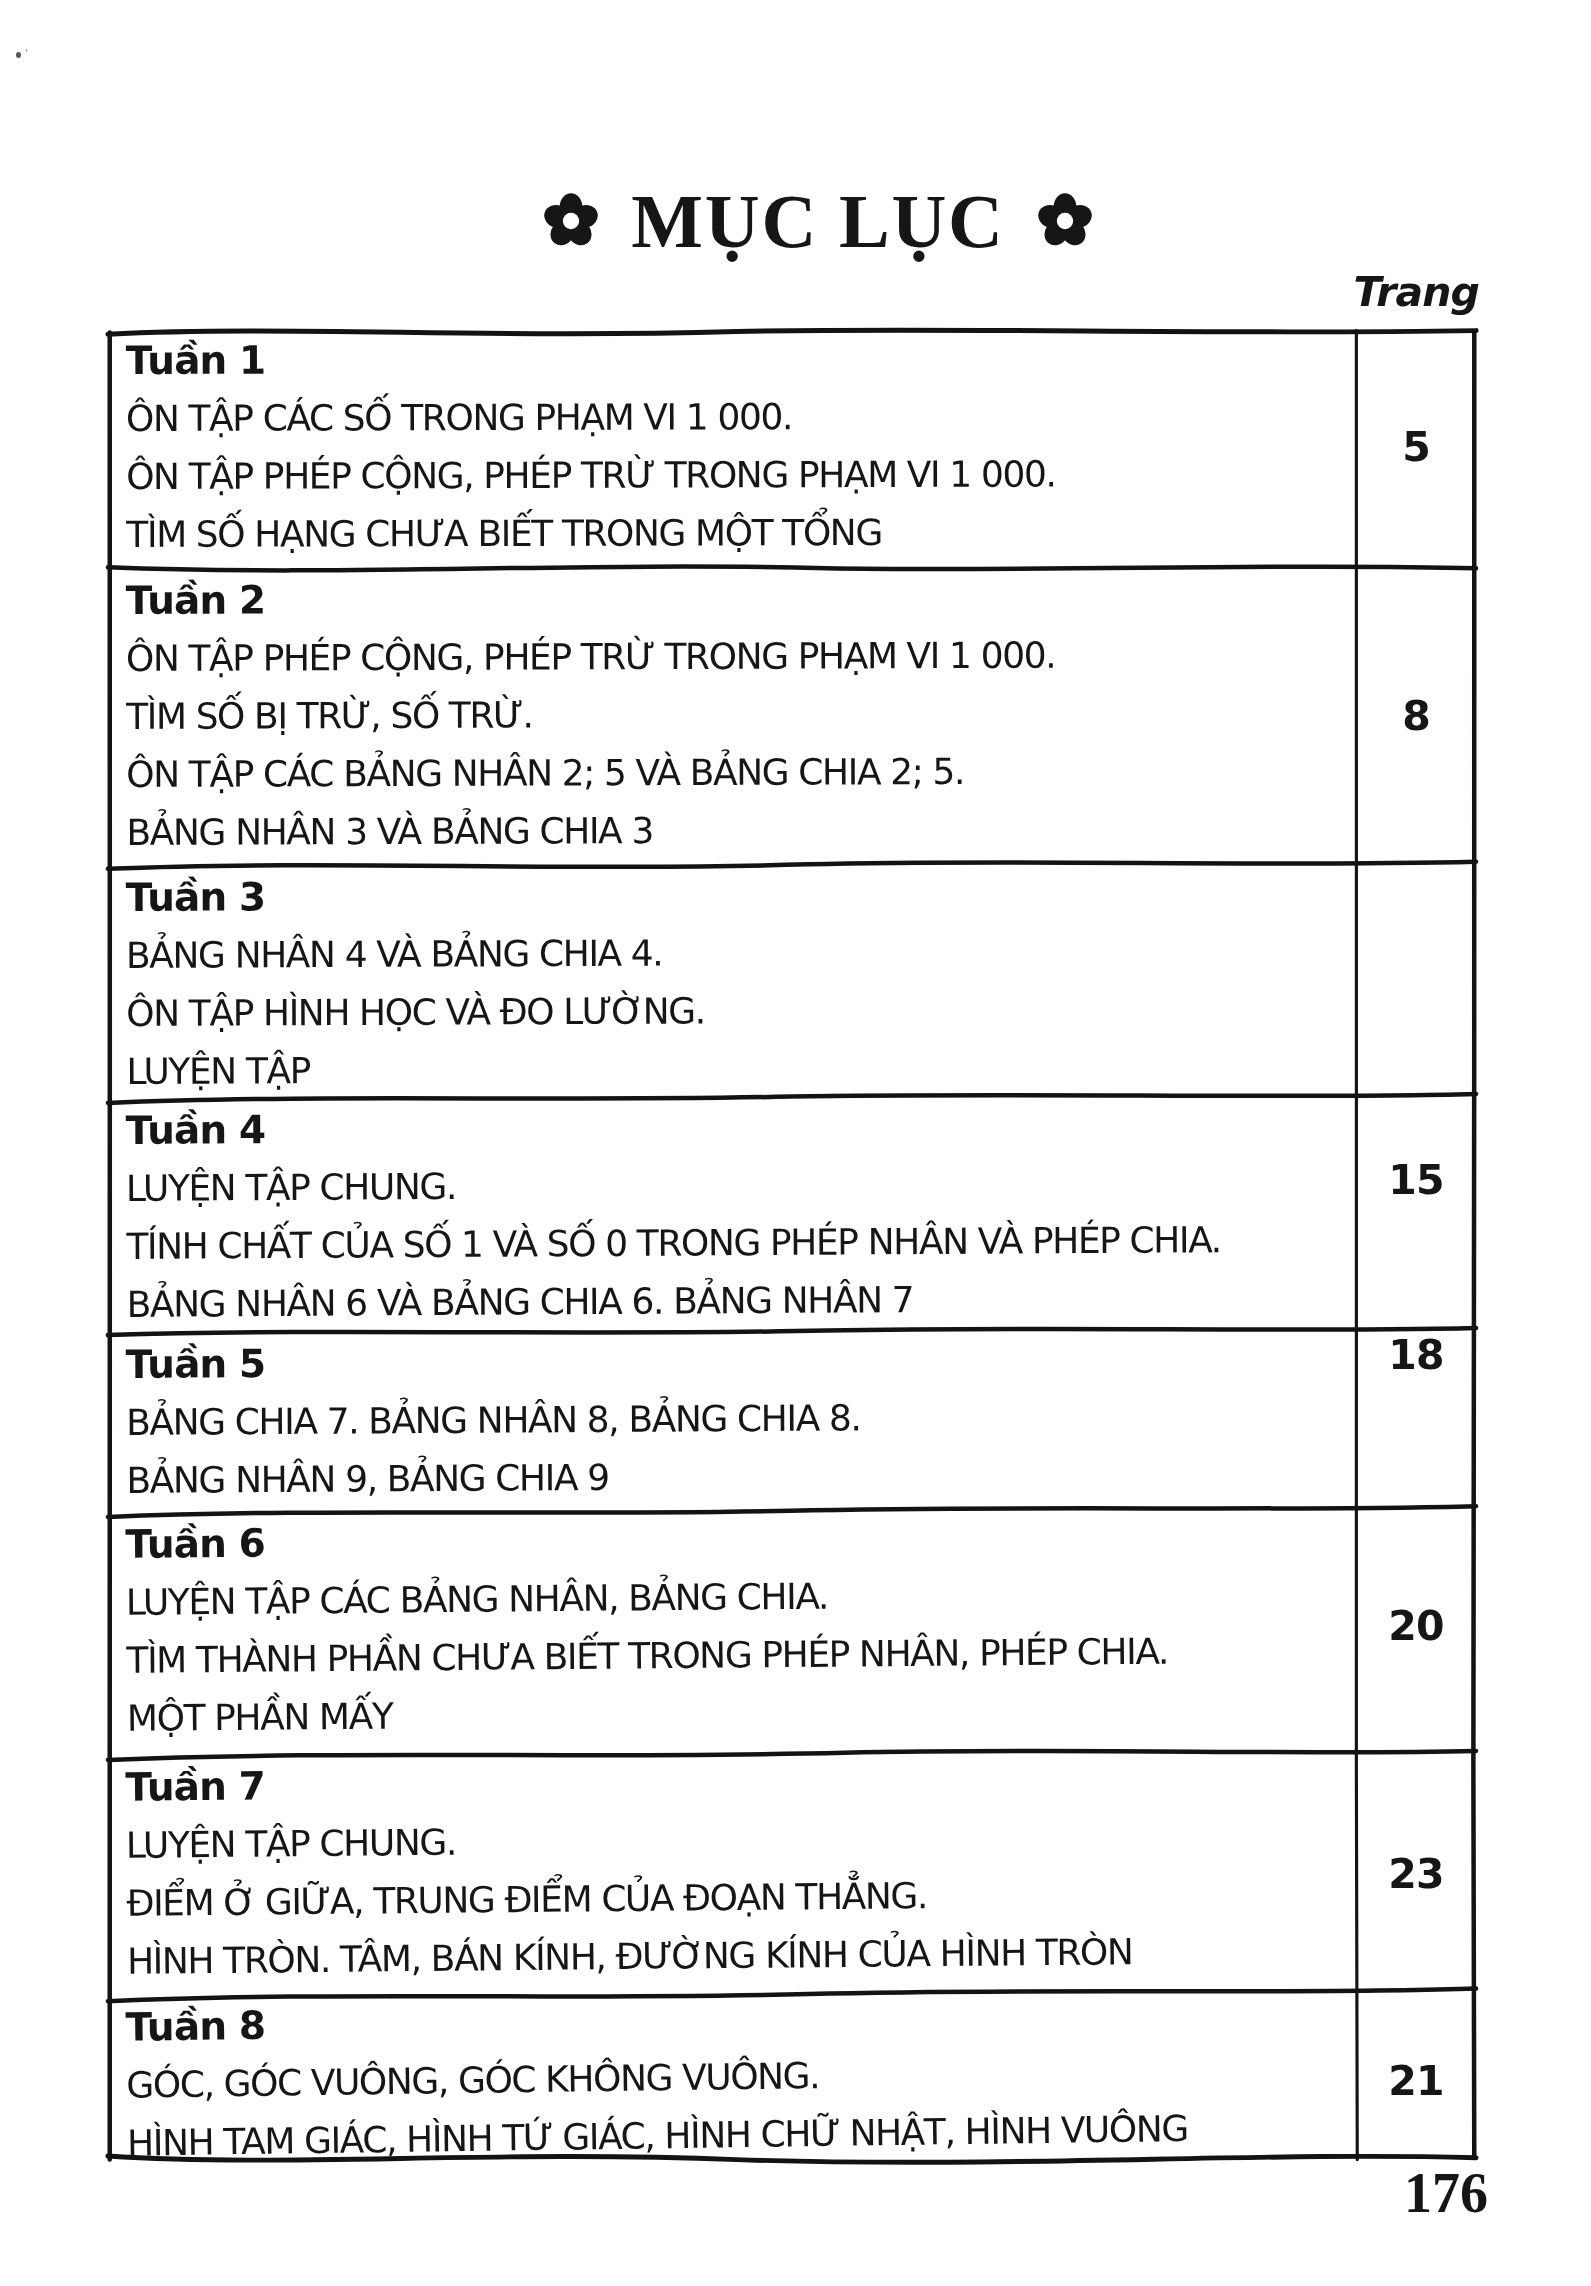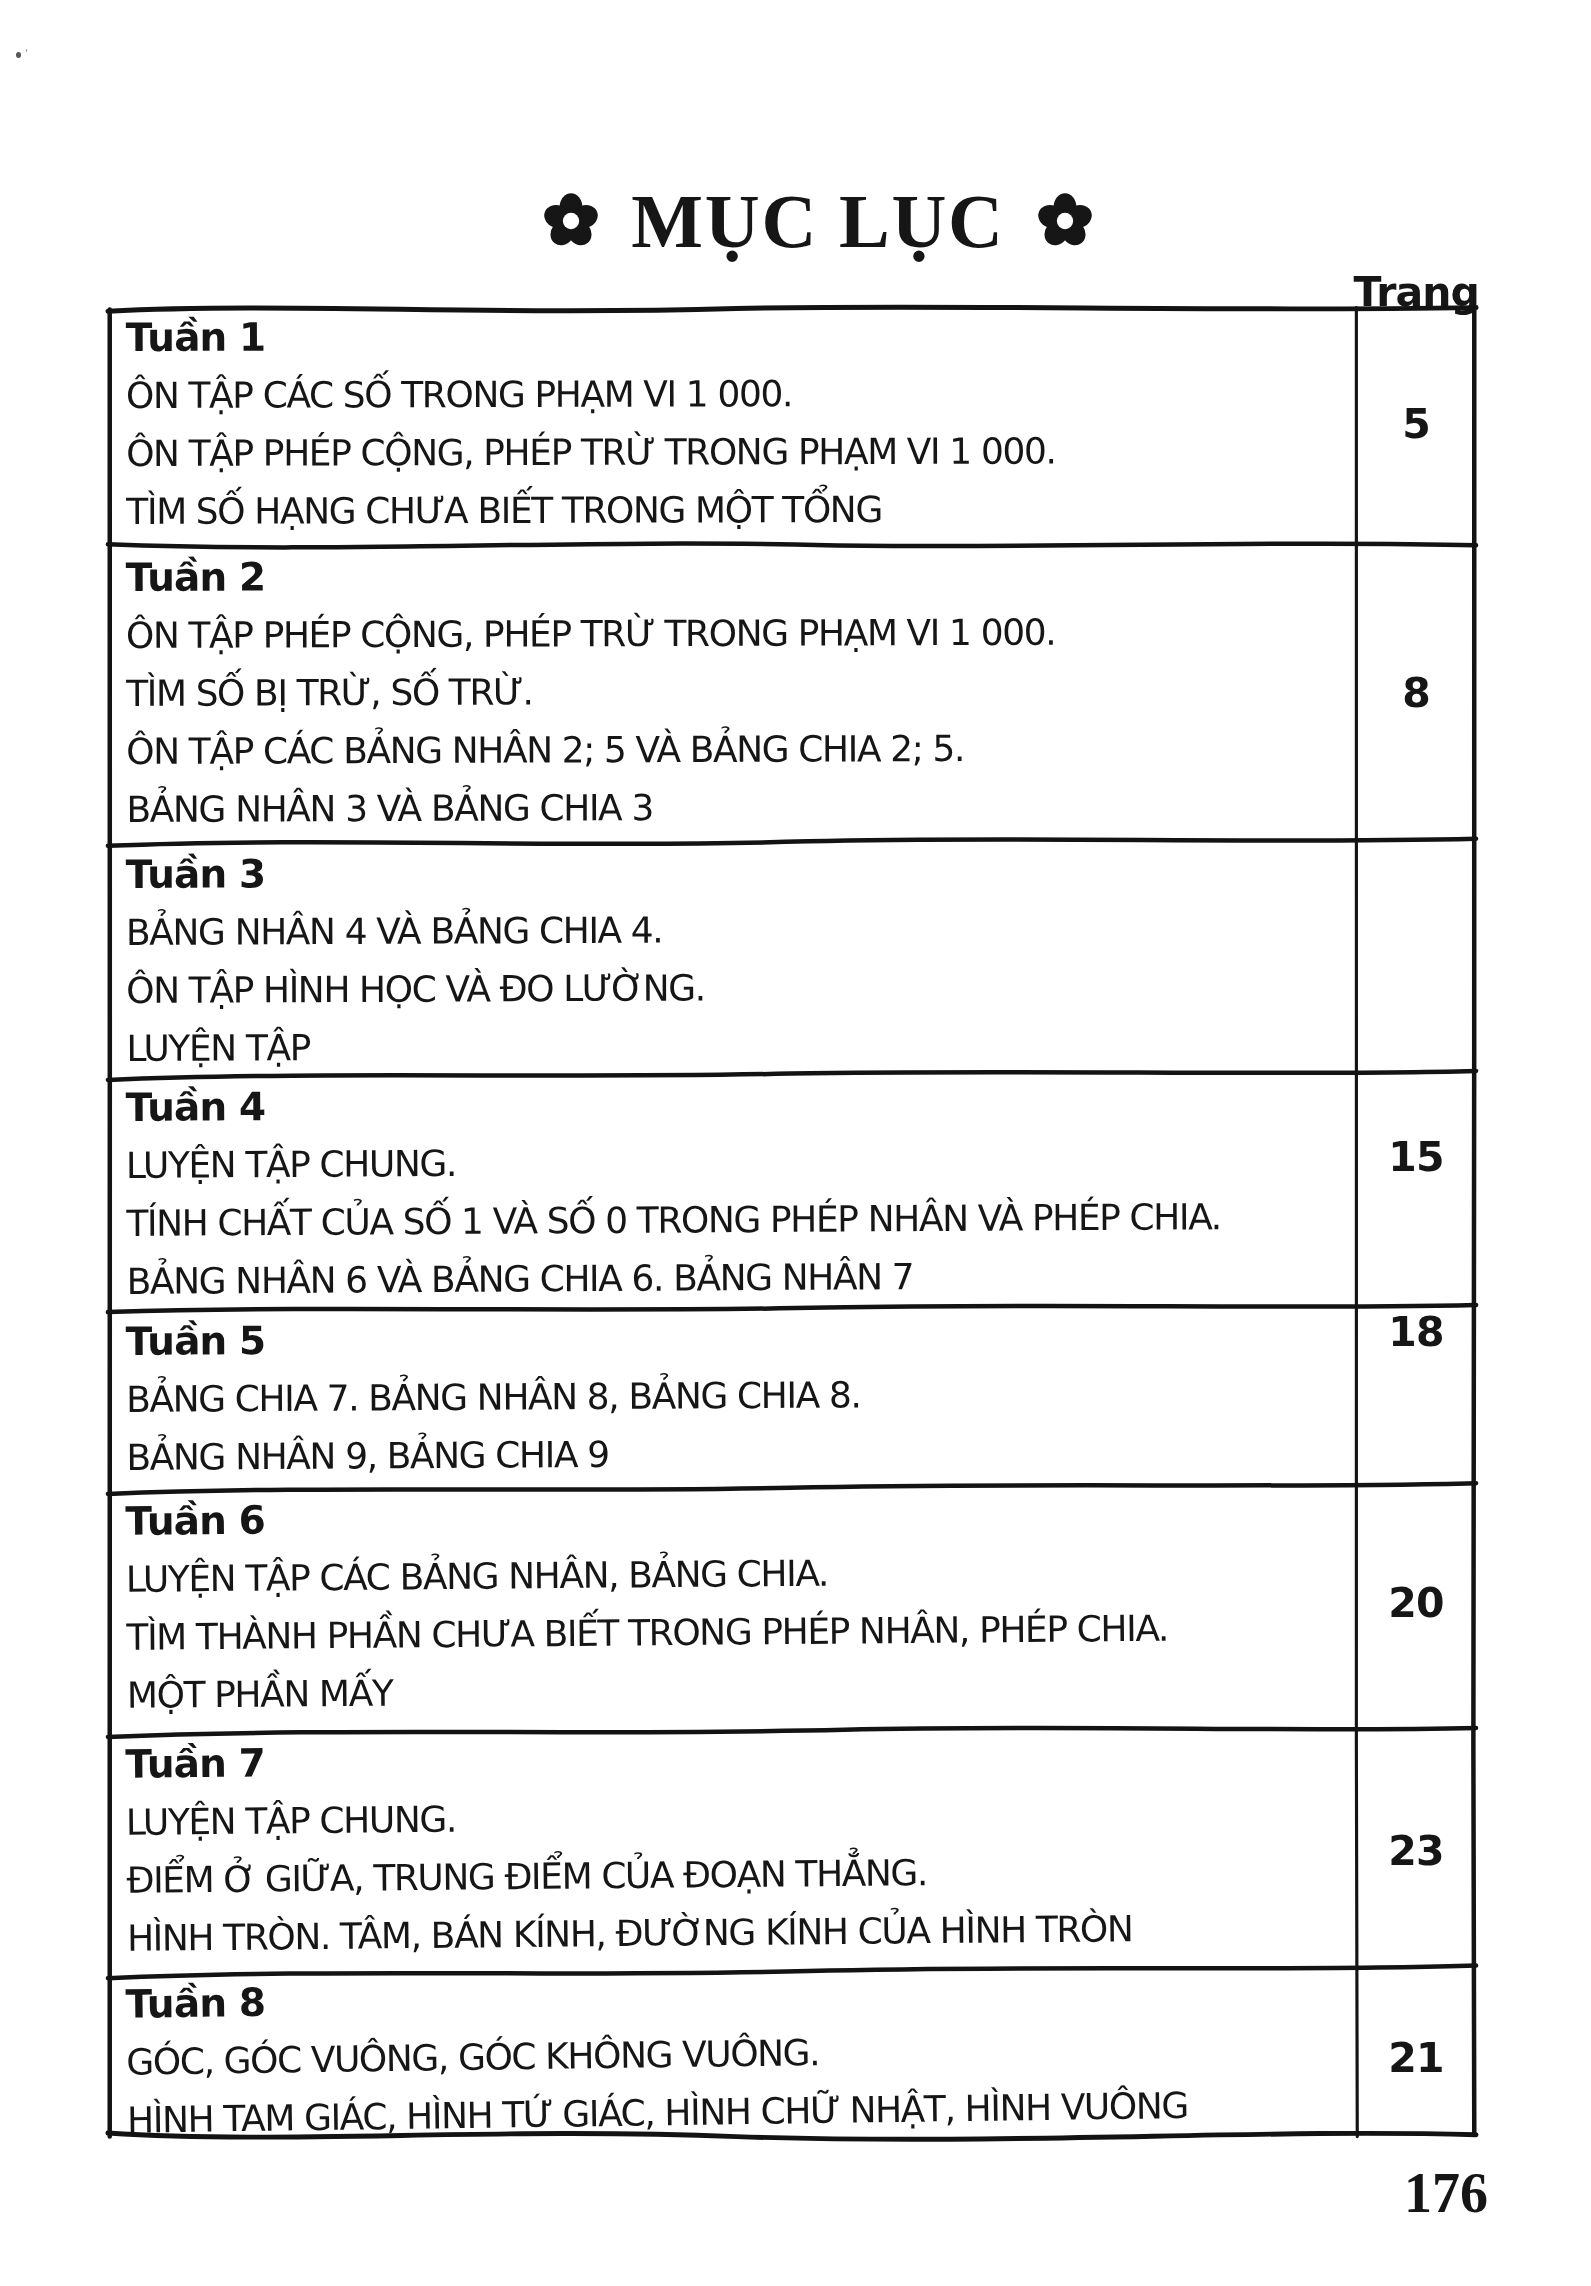--- a/index.html
+++ b/index.html
@@ -16,23 +16,24 @@
   .title-row h1{
     margin:4px;font-family:"Liberation Serif","DejaVu Serif",serif;
     font-weight:bold;font-size:76px;line-height:94px;letter-spacing:1.8px;
   }
   .flower{width:58px;height:58px;display:block;}
   
   .trang{
     position:absolute;top:269px;left:1161px;width:318px;
     text-align:right;font-weight:bold;font-size:41px;line-height:47px;
     letter-spacing:-0.9px;
+    font-style:italic;
   }
   
-  .toc-table{position:absolute;left:106px;top:304px;width:1372px;height:1838px;}
+  .toc-table{position:absolute;left:106px;top:327px;width:1372px;height:1838px;}
   .toc-lines{position:absolute;left:0;top:0;overflow:visible;pointer-events:none;}
   .trow{
     position:absolute;left:0;width:1249px;box-sizing:border-box;
     padding:5.4px 0 0 20px;
     transform:rotate(var(--tilt,0deg));transform-origin:0 40%;
   }
   .week{font-weight:bold;font-size:39px;line-height:58px;letter-spacing:-0.9px;}
   .tline{font-size:36px;line-height:58px;letter-spacing:-1.4px;white-space:nowrap;}
   .pcell{
     position:absolute;left:1249px;width:122px;

